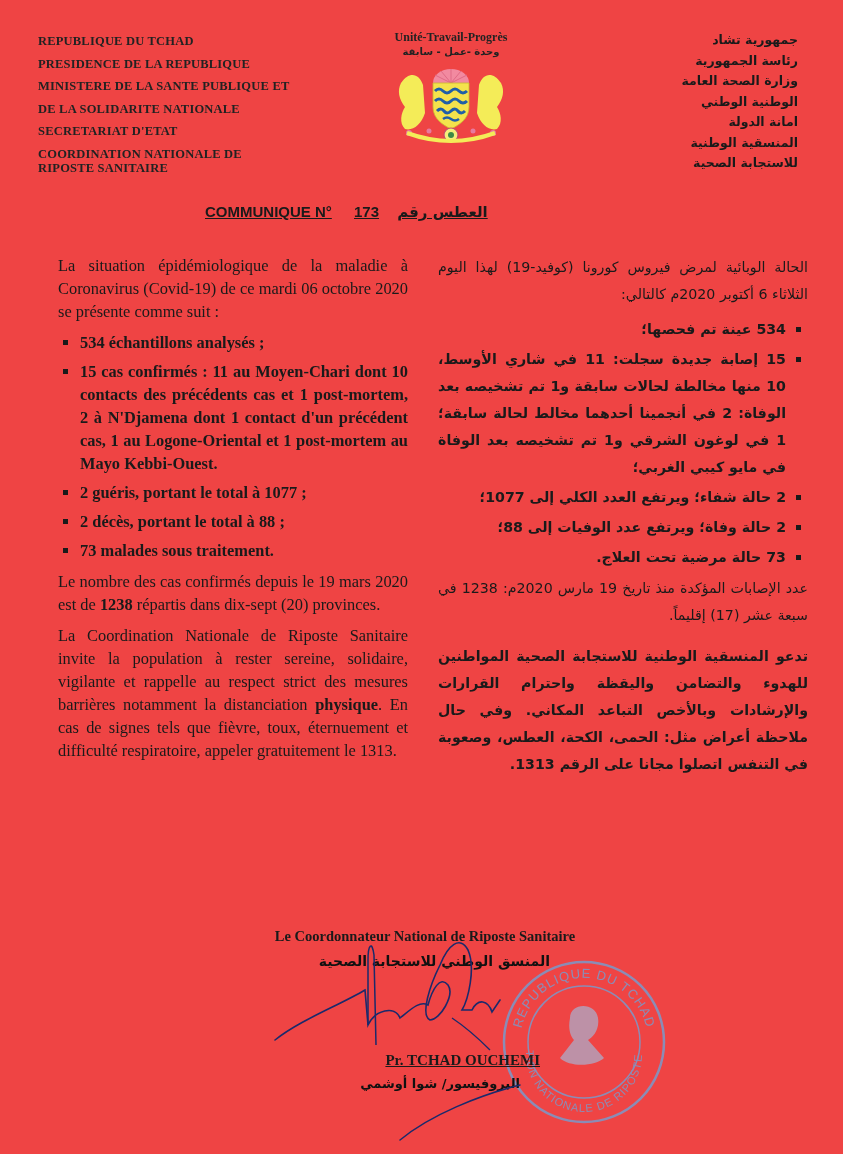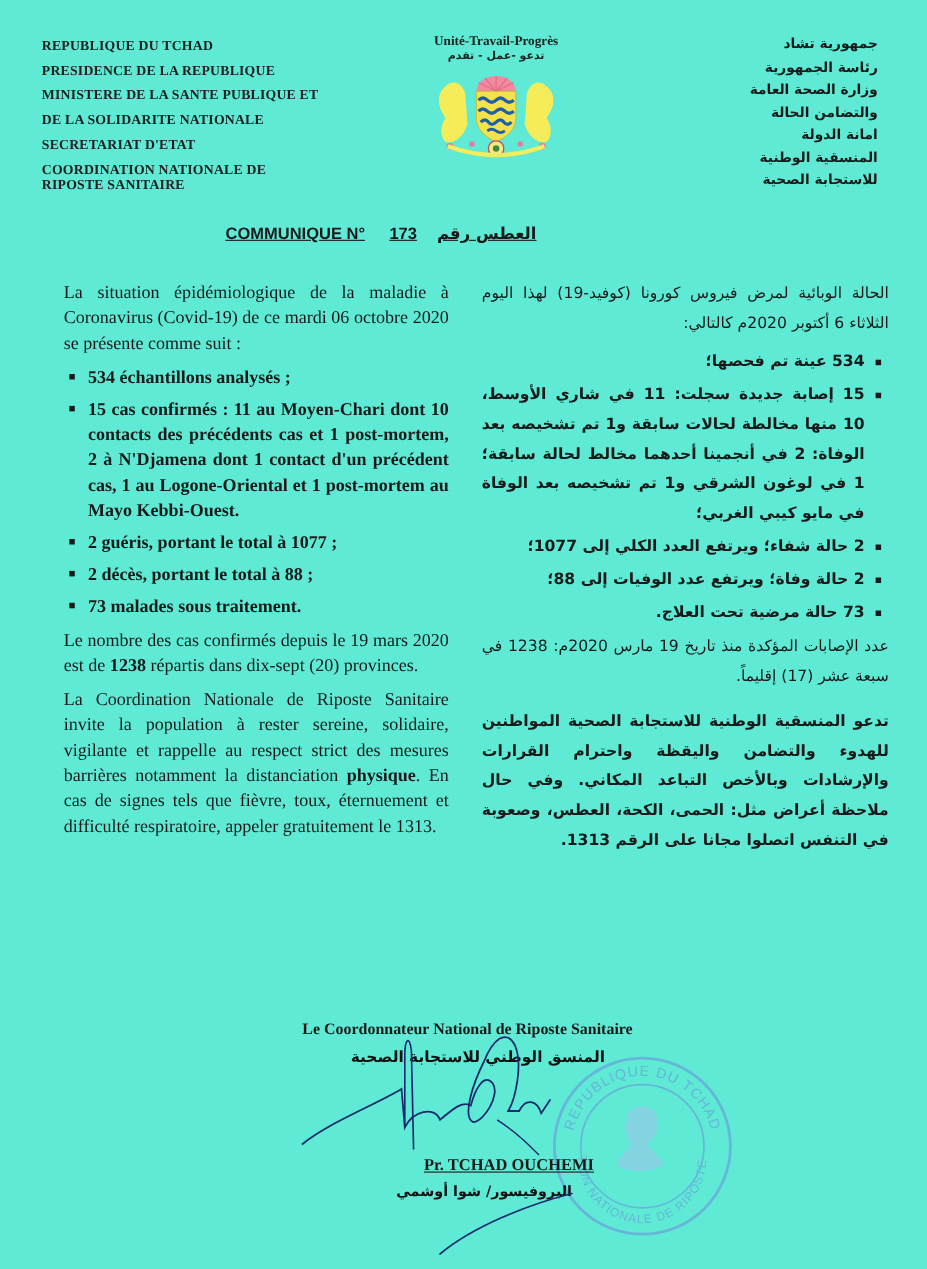--- a/index.html
+++ b/index.html
@@ -1,17 +1,17 @@
 <!DOCTYPE html>
 <html><head>
 <meta charset="utf-8">
 <style>
   html, body { margin: 0; padding: 0; background: #ffffff; }
   body { width: 843px; height: 1154px; position: relative; overflow: hidden; color: #1a1a1a; font-family: "Liberation Serif", serif; }
-  .page { position: absolute; inset: 0; background: #5eead4; }
+  .page { position: absolute; inset: 0; background: #ef4444; }
 
   
   .hdr-left { position: absolute; left: 38px; top: 30px; width: 290px; font-family: "Liberation Serif", serif; font-weight: bold; font-size: 12.5px; letter-spacing: 0.2px; line-height: 22.5px; color: #222; }
   .hdr-left div.compact { line-height: 14px; }
 
   
   .hdr-center { position: absolute; left: 376px; top: 30px; width: 150px; text-align: center; }
   .motto-fr { font-family: "Liberation Serif", serif; font-weight: bold; font-size: 12px; color: #222; }
   .motto-ar { font-family: "DejaVu Sans", sans-serif; font-weight: bold; font-size: 10px; color: #222; direction: rtl; margin-top: 1px; }
   .emblem { width: 120px; height: 85px; margin: 6px auto 0; display:block; }
@@ -61,21 +61,21 @@
     <div>PRESIDENCE DE LA REPUBLIQUE</div>
     <div>MINISTERE DE LA SANTE PUBLIQUE ET</div>
     <div>DE LA SOLIDARITE NATIONALE</div>
     <div>SECRETARIAT D'ETAT</div>
     <div class="compact" style="margin-top:4px">COORDINATION NATIONALE DE</div>
     <div class="compact">RIPOSTE SANITAIRE</div>
   </div>
 
   <div class="hdr-center">
     <div class="motto-fr">Unité-Travail-Progrès</div>
-    <div class="motto-ar">تدعو -عمل - تقدم</div>
+    <div class="motto-ar">وحدة -عمل - سابقة</div>
     <svg class="emblem" viewBox="0 0 120 85">
 
       <path d="M10 20 C18 8 28 10 32 22 L34 50 C30 62 22 68 14 66 C8 60 10 50 14 44 C8 36 6 28 10 20Z" fill="#f4ec58"></path>
       <path d="M110 20 C102 8 92 10 88 22 L86 50 C90 62 98 68 106 66 C112 60 110 50 106 44 C112 36 114 28 110 20Z" fill="#f4ec58"></path>
 
       <path d="M42 20 A18 14 0 0 1 78 20 Z" fill="#f28aa0"></path>
       <g stroke="#e06a86" stroke-width="1">
         <line x1="60" y1="20" x2="60" y2="6"></line>
           <line x1="60" y1="20" x2="50" y2="8"></line>
           <line x1="60" y1="20" x2="70" y2="8"></line>
@@ -97,21 +97,21 @@
       <circle cx="38" cy="68" r="2.5" fill="#e77aa0"></circle>
         <circle cx="82" cy="68" r="2.5" fill="#e77aa0"></circle>
       <path d="M16 70 Q60 86 104 70" stroke="#f4ec58" stroke-width="4" fill="none"></path>
     </svg>
   </div>
 
   <div class="hdr-right">
     <div>جمهورية تشاد</div>
     <div>رئاسة الجمهورية</div>
     <div>وزارة الصحة العامة</div>
-    <div>والتضامن الحالة</div>
+    <div>الوطنية الوطني</div>
     <div>امانة الدولة</div>
     <div>المنسقية الوطنية</div>
     <div>للاستجابة الصحية</div>
   </div>
 
   <div class="title-row">
     <span class="title-fr">COMMUNIQUE N°</span>
     <span class="title-num">173</span>
     <span class="title-ar">العطس رقم</span>
   </div>

